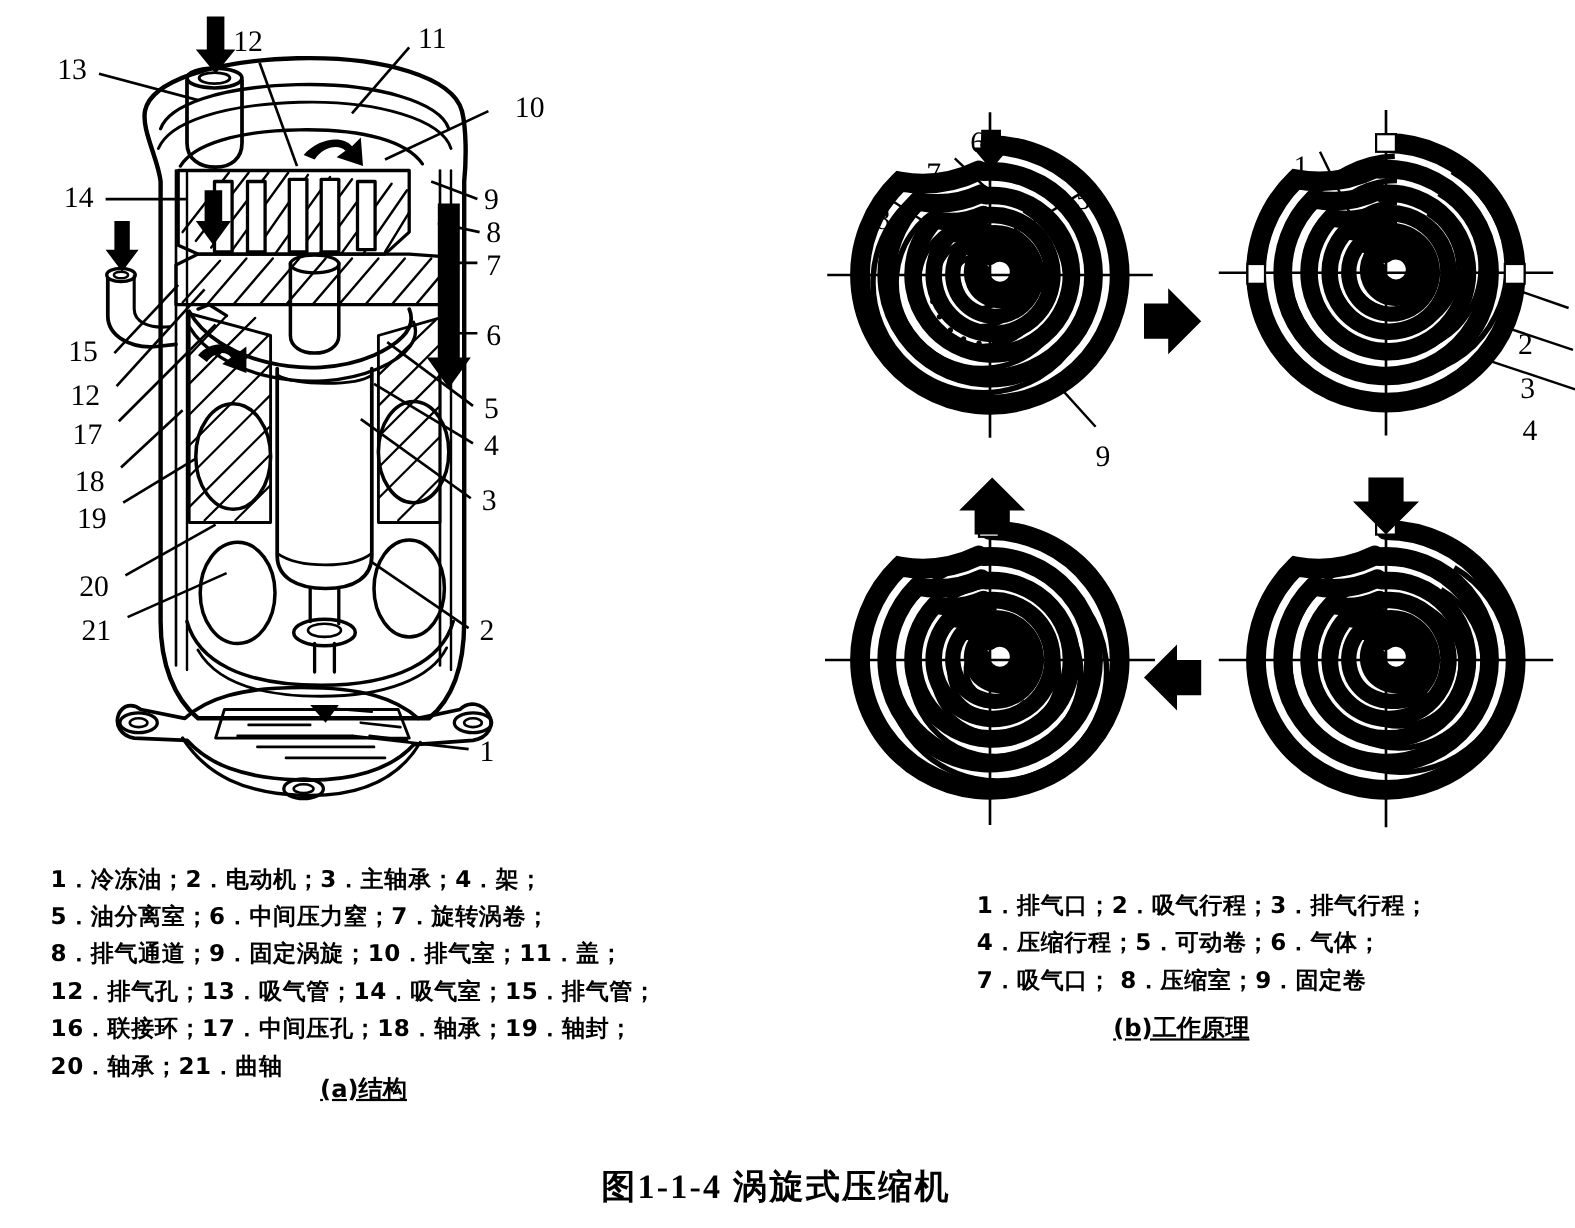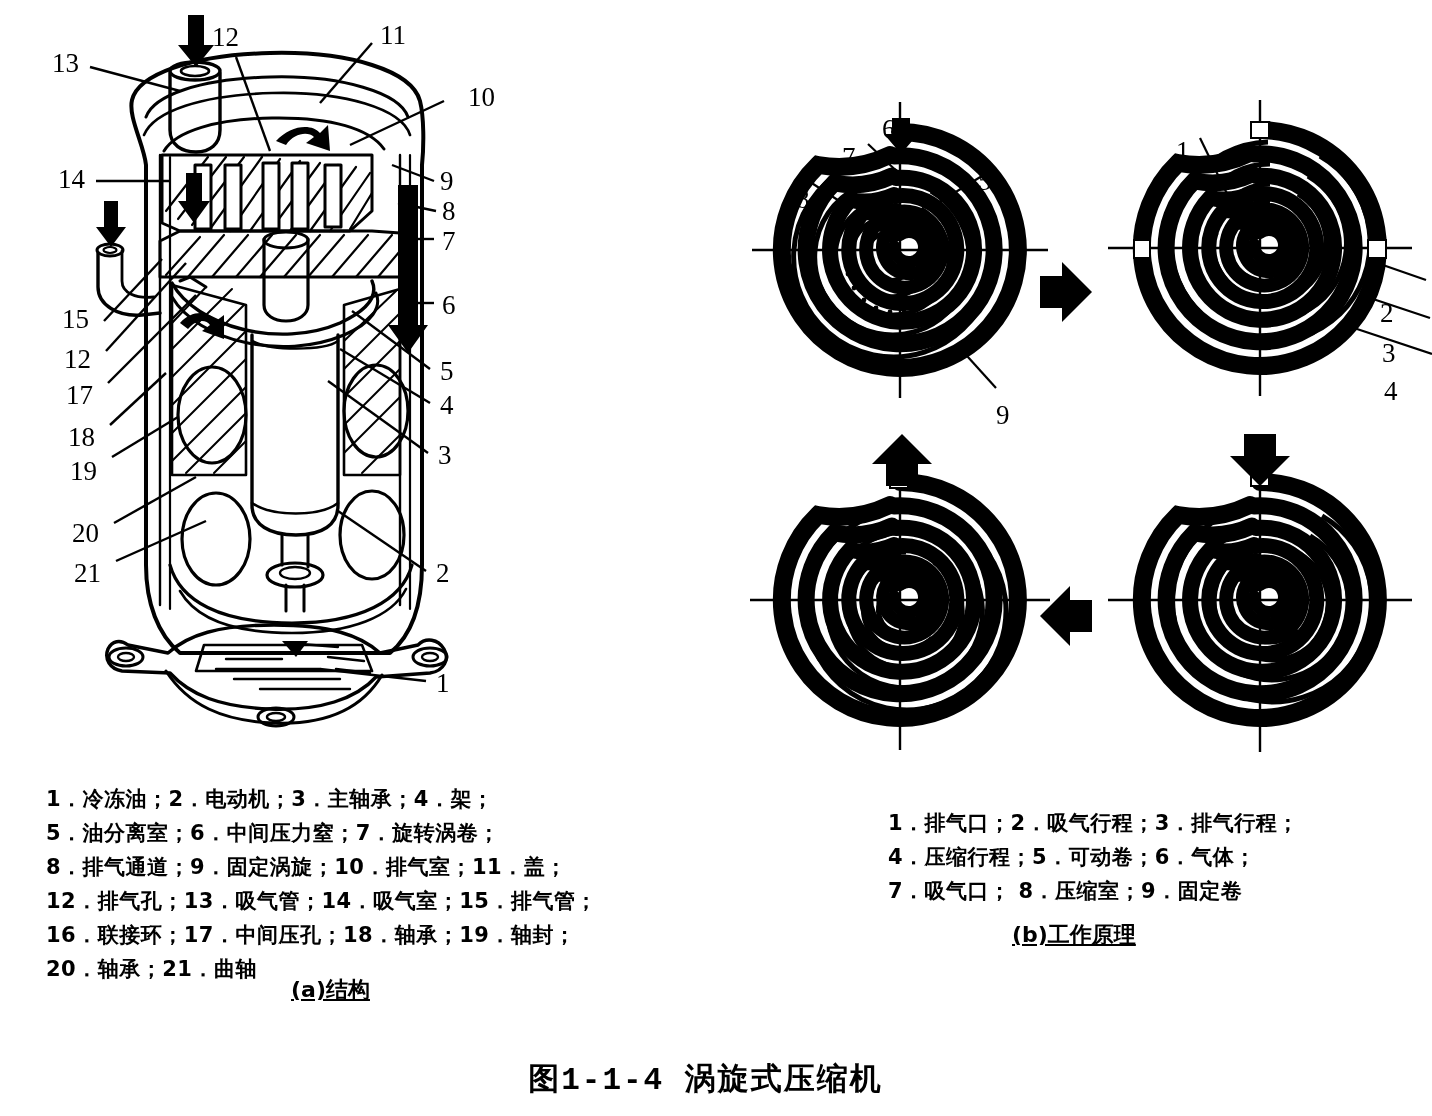--- a/index.html
+++ b/index.html
@@ -23,21 +23,21 @@
     position:absolute;font-size:22px;font-weight:700;white-space:nowrap;
     font-family:"DejaVu Sans","Liberation Sans",sans-serif;
     text-decoration:underline;
   }
   #subcap-a{left:245px;top:975px;margin-left:46px;}
   #subcap-b{left:1012px;top:920px;}
 
   #maincap{
     position:absolute;left:0;top:1058px;width:1411px;text-align:center;
     font-size:31px;font-weight:700;letter-spacing:2px;
-    font-family:Liberation Mono, monospace;
+    font-family:Liberation Serif, serif;
   }
 
   
   .num{
     position:absolute;font-size:27px;font-weight:400;
     font-family:"Liberation Serif","DejaVu Serif",serif;
     line-height:1;white-space:nowrap;
   }
   svg{display:block;}
 </style>

